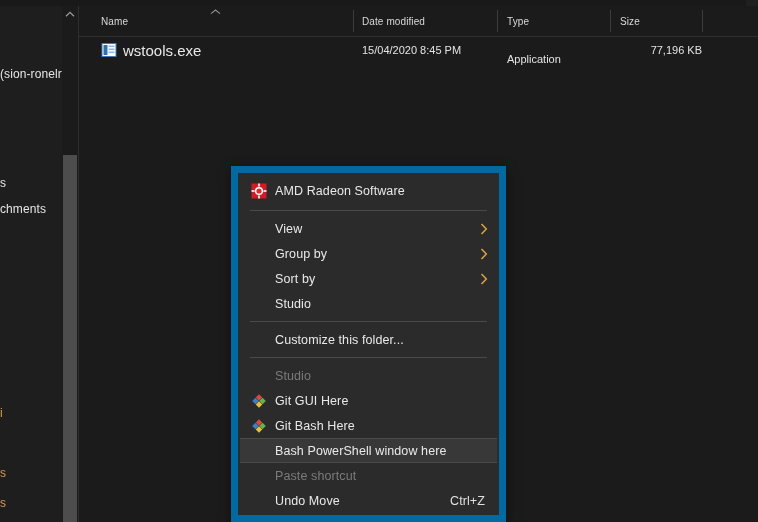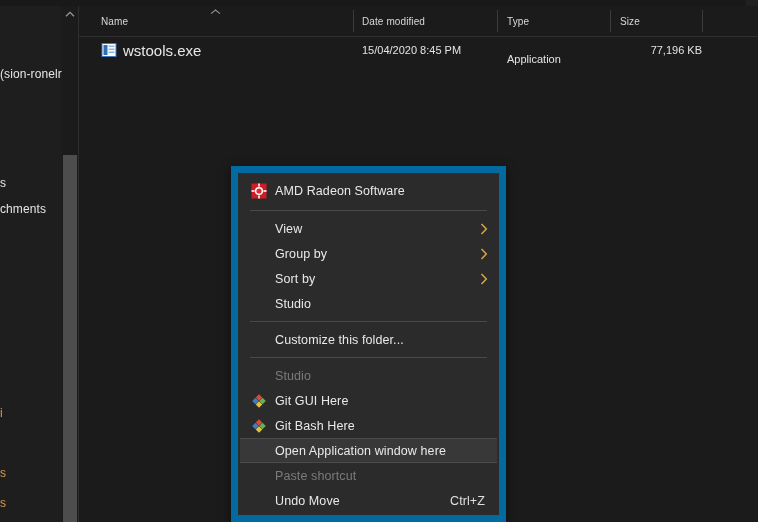--- a/index.html
+++ b/index.html
@@ -364,21 +364,21 @@
             <rect x="8.2" y="3.2" width="4.6" height="4.6" fill="#6ab04c"></rect>
             <rect x="3.2" y="8.2" width="4.6" height="4.6" fill="#3d7ec4"></rect>
             <rect x="8.2" y="8.2" width="4.6" height="4.6" fill="#e3c240"></rect>
           </g>
         </svg>
       </span>
       <span>Git Bash Here</span>
     </div>
 
     <div class="ctx-item selected">
-      <span>Open Application window here</span>
+      <span>Bash PowerShell window here</span>
     </div>
 
     <div class="ctx-item disabled">
       <span>Paste shortcut</span>
     </div>
 
     <div class="ctx-item">
       <span>Undo Move</span>
       <span class="shortcut">Ctrl+Z</span>
     </div>

